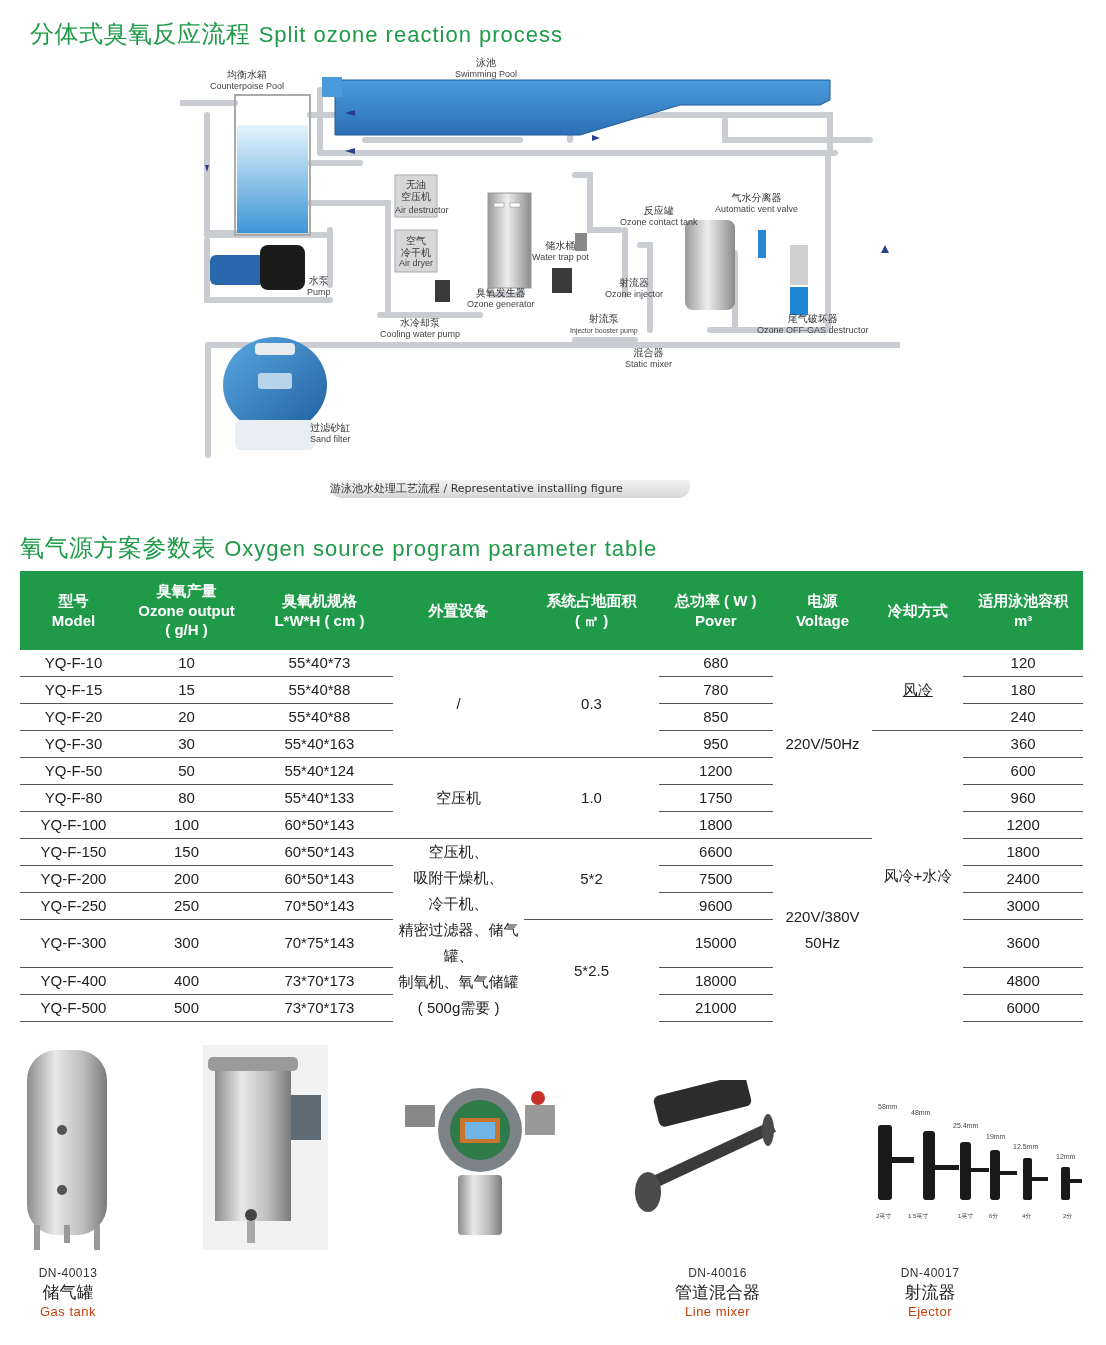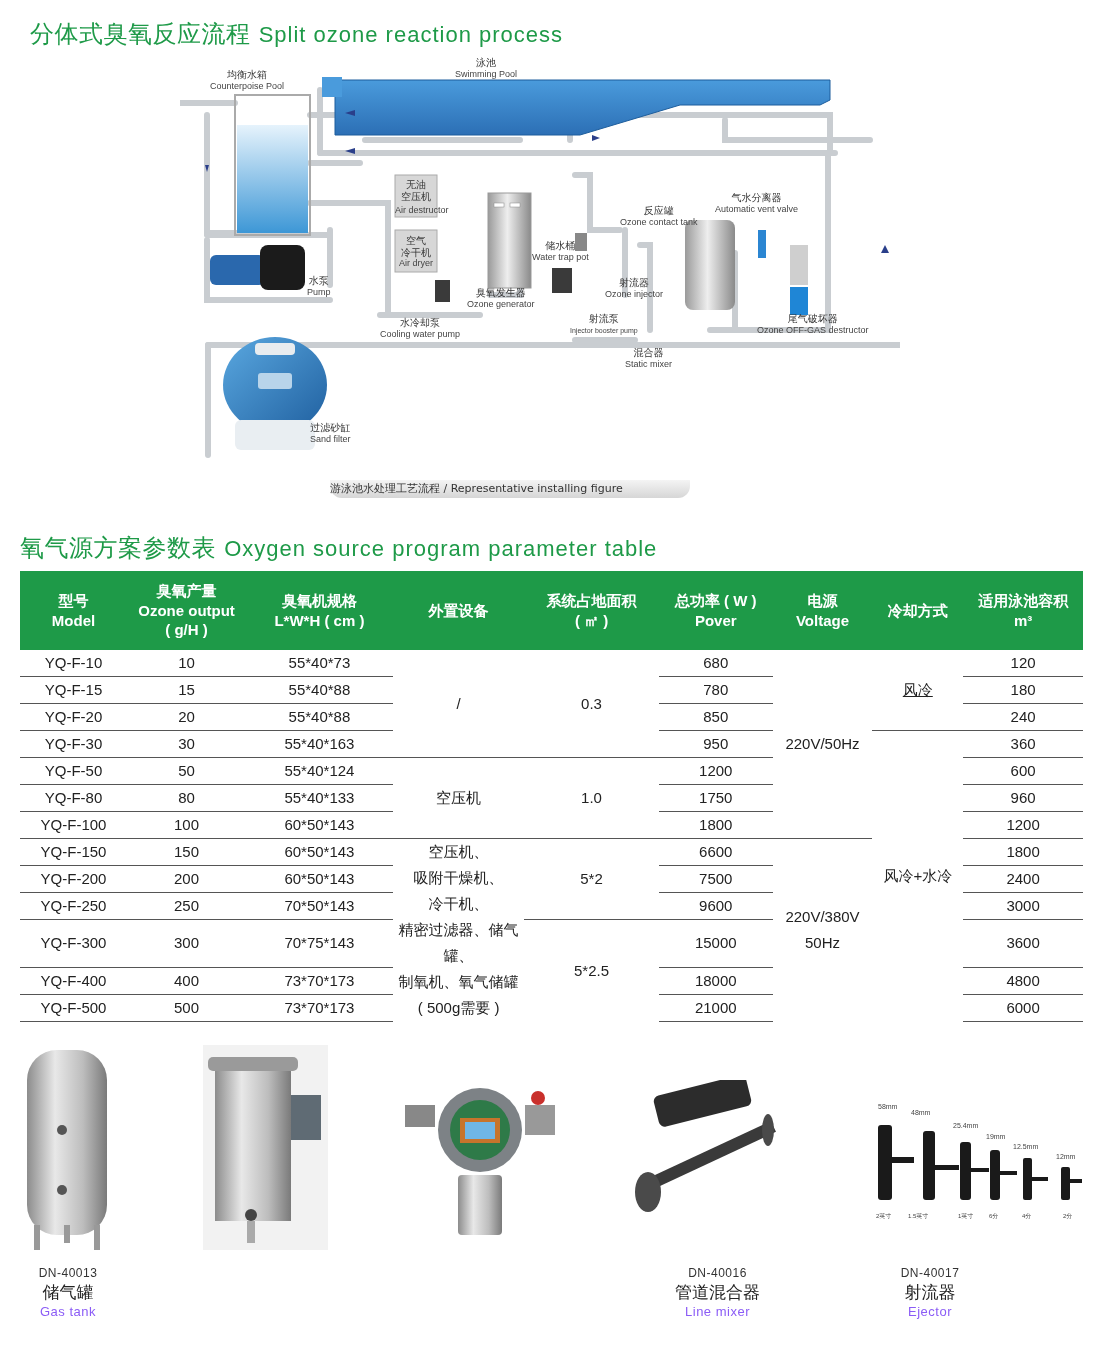--- a/index.html
+++ b/index.html
@@ -19,21 +19,21 @@
   .ptable { position: absolute; left: 20px; top: 571px; width: 1063px; border-collapse: collapse; font-family: "Liberation Sans", sans-serif; }
   .ptable th { background: #1e9a48; color: #fff; font-weight: bold; font-size: 15px; height: 79px; line-height: 1.3; text-align: center; vertical-align: middle; padding: 0 2px; }
   .ptable td { font-size: 15px; color: #222; text-align: center; height: 26px; line-height: 26px; vertical-align: middle; padding: 0; }
   .ptable tr:last-child td { border-bottom: 1px solid #555; }
 
   
   .products { position: absolute; left: 0; top: 1035px; width: 1106px; height: 300px; }
   .product { position: absolute; text-align: center; font-family: "Liberation Sans", sans-serif; }
   .product .code { font-size: 12px; color: #333; letter-spacing: 0.5px; }
   .product .zh { font-size: 17px; color: #222; margin-top: 1px; }
-  .product .en { font-size: 13px; color: #8b5cf6; letter-spacing: 0.5px; text-align: center; }
+  .product .en { font-size: 13px; color: #c2410c; letter-spacing: 0.5px; text-align: center; }
   .pimg { position: absolute; }
 </style>
 </head>
 <body>
 
 <div id="title1" class="section-title">
   <span>分体式臭氧反应流程</span>
   <span class="en">Split ozone reaction process</span>
 </div>
 

